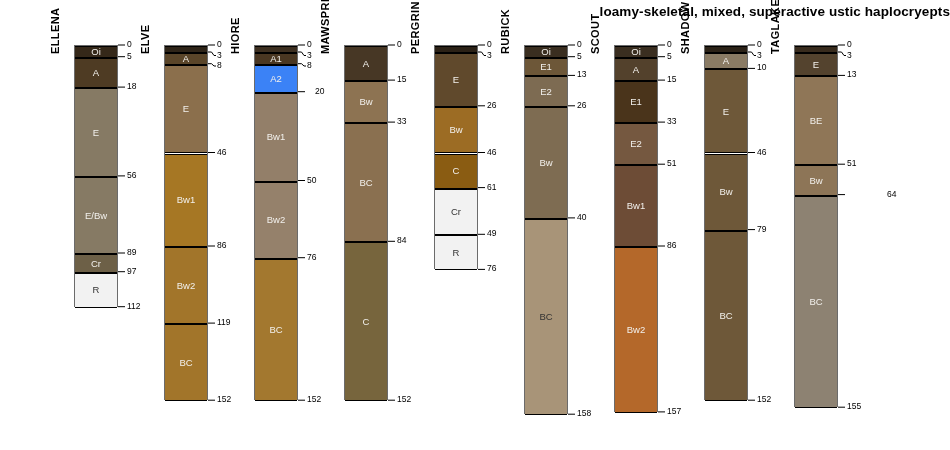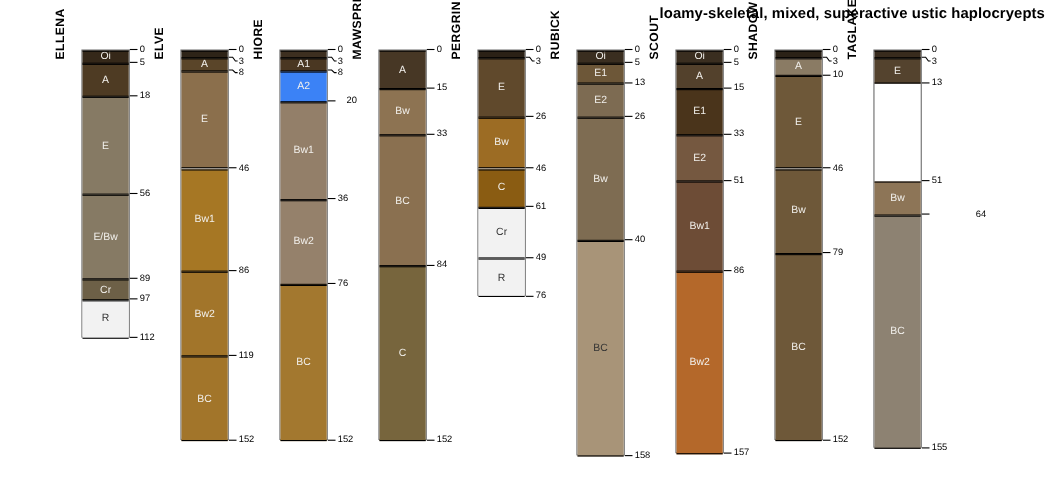--- a/index.html
+++ b/index.html
@@ -187,21 +187,21 @@
             <span class="horizon-label">Bw2</span>
           </div>
           <div class="horizon" title="BC 91-152" style="top: 212.667px; height: 142.557px; background: rgb(163, 120, 47);">
             <span class="horizon-label">BC</span>
           </div>
         </div>
         <div class="depth-text" style="left: 83px; top: 40px;">0</div>
         <div class="depth-text" style="left: 83px; top: 50.5px;">3</div>
         <div class="depth-text" style="left: 83px; top: 61px;">8</div>
         <div class="depth-text" style="left: 67px; top: 86.74px; margin-left: 24px;">20</div>
-        <div class="depth-text" style="left: 83px; top: 175.546px;">36</div>
+        <div class="depth-text" style="left: 83px; top: 175.546px;">50</div>
         <div class="depth-text" style="left: 83px; top: 252.667px;">76</div>
         <div class="depth-text" style="left: 83px; top: 395.224px;">152</div>
         <svg class="leader" width="40" height="450" style="left: 74px; top: 0px;">
           <path d="M0,45.0 L7,45.0" stroke="#000000" stroke-width="1" fill="none"></path>
           <path d="M0,52.0 L3.5,52.0 L6,55.5 L8,55.5" stroke="#000000" stroke-width="1" fill="none"></path>
           <path d="M0,63.7 L3.5,63.7 L6,66.0 L8,66.0" stroke="#000000" stroke-width="1" fill="none"></path>
           <path d="M0,91.7 L7,91.7" stroke="#000000" stroke-width="1" fill="none"></path>
           <path d="M0,180.5 L7,180.5" stroke="#000000" stroke-width="1" fill="none"></path>
           <path d="M0,257.7 L7,257.7" stroke="#000000" stroke-width="1" fill="none"></path>
           <path d="M0,400.2 L7,400.2" stroke="#000000" stroke-width="1" fill="none"></path>
@@ -378,20 +378,23 @@
           <path d="M0,400.2 L7,400.2" stroke="#000000" stroke-width="1" fill="none"></path>
         </svg>
       </div>
       <div class="profile" style="left: 764px; width: 114px;">
         <div class="pedon-label" style="left: 17px; top: 43px;">TAGLAKE</div>
         <div class="bar" style="left: 30px; width: 44px; top: 45px; height: 362.235px;">
           <div class="horizon" title="Oi 0-3" style="top: 0px; height: 7.011px; background: rgb(56, 43, 29);"></div>
           <div class="horizon" title="E 3-13" style="top: 7.011px; height: 23.37px; background: rgb(84, 67, 46);">
             <span class="horizon-label">E</span>
           </div>
+          <div class="horizon" title="BE 13-51" style="top: 30.381px; height: 88.806px; background: rgb(143, 118, 87);">
+            <span class="horizon-label">BE</span>
+          </div>
           <div class="horizon" title="Bw 51-64" style="top: 119.187px; height: 30.381px; background: rgb(141, 117, 87);">
             <span class="horizon-label">Bw</span>
           </div>
           <div class="horizon" title="BC 64-155" style="top: 149.568px; height: 212.667px; background: rgb(141, 130, 114);">
             <span class="horizon-label">BC</span>
           </div>
         </div>
         <div class="depth-text" style="left: 83px; top: 40px;">0</div>
         <div class="depth-text" style="left: 83px; top: 50.5px;">3</div>
         <div class="depth-text" style="left: 83px; top: 70.381px;">13</div>

